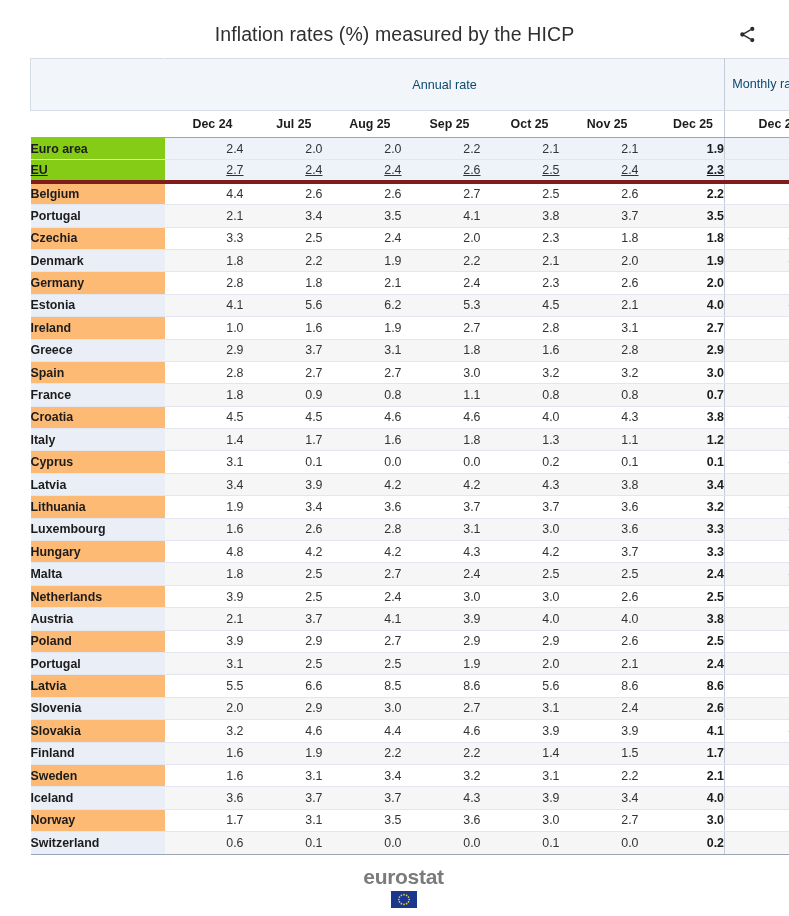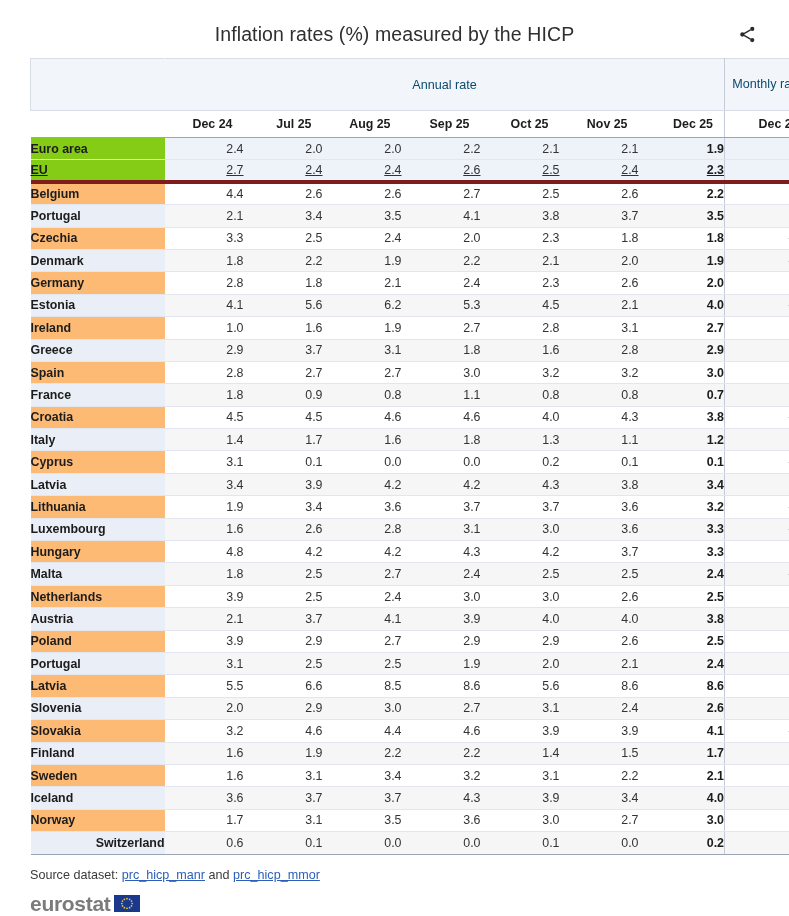--- a/index.html
+++ b/index.html
@@ -137,21 +137,21 @@
 
   
   tr.agg td.geo { background: #84cc16; }
   tr.agg td.val { background: #eef2f9; }
   tr.odd  td.val { background: #ffffff; }
   tr.even td.val { background: #f6f6f6; }
   tr.odd  td.geo { background: #fdba74; }
   tr.even td.geo { background: #eaeef6; }
 
   tr.heavy-top td { border-top: 1.6px solid #4a5260; margin-top: 24px; }
-  tr.lastrow td { border-bottom: 1.6px solid #9aa6b5; text-align: right; }
+  tr.lastrow td { border-bottom: 1.6px solid #9aa6b5; }
   tr.agg-last td { border-bottom: 4px solid #7f1d1d; text-decoration: underline; }
 
   
   col.c-geo { width: 134px; }
   col.c-d   { width: 79px; }
   col.c-dec { width: 86px; }
   col.c-mon { width: 85px; }
 
   
   .footer {
@@ -161,20 +161,21 @@
   }
   .footer a {
     color: #2b5fb8;
     text-decoration: underline;
   }
   .brand {
     margin: 11px 0 0 18px;
     display: flex;
     align-items: center;
     gap: 4px;
+    flex-direction: column;
   }
   .brand-word {
     font-size: 21px;
     font-weight: 700;
     color: #7b7b7b;
     letter-spacing: -0.3px;
     line-height: 1;
   }
   .euflag {
     width: 26px;
@@ -584,26 +585,20 @@
             <td class="val">0.0</td>
             <td class="val">0.1</td>
             <td class="val">0.0</td>
             <td class="val bold">0.2</td>
             <td class="val sepleft">0.1</td>
           </tr>
         </tbody>
     </table>
   </div>
 
-  <div class="footer">
-    <span>Source dataset:</span>
-    <a href="#">prc_hicp_manr</a>
-    <span>and</span>
-    <a href="#">prc_hicp_mmor</a>
-  </div>
 
   <div class="brand">
     <span class="brand-word">eurostat</span>
     <span class="euflag">
       <svg width="26" height="17" viewBox="0 0 26 17" aria-hidden="true">
         <g id="stars">
             <circle cx="13.00" cy="3.72" r="0.85" fill="#f0d018"></circle>
             <circle cx="15.60" cy="4.36" r="0.85" fill="#f0d018"></circle>
             <circle cx="17.50" cy="6.11" r="0.85" fill="#f0d018"></circle>
             <circle cx="18.20" cy="8.50" r="0.85" fill="#f0d018"></circle>

